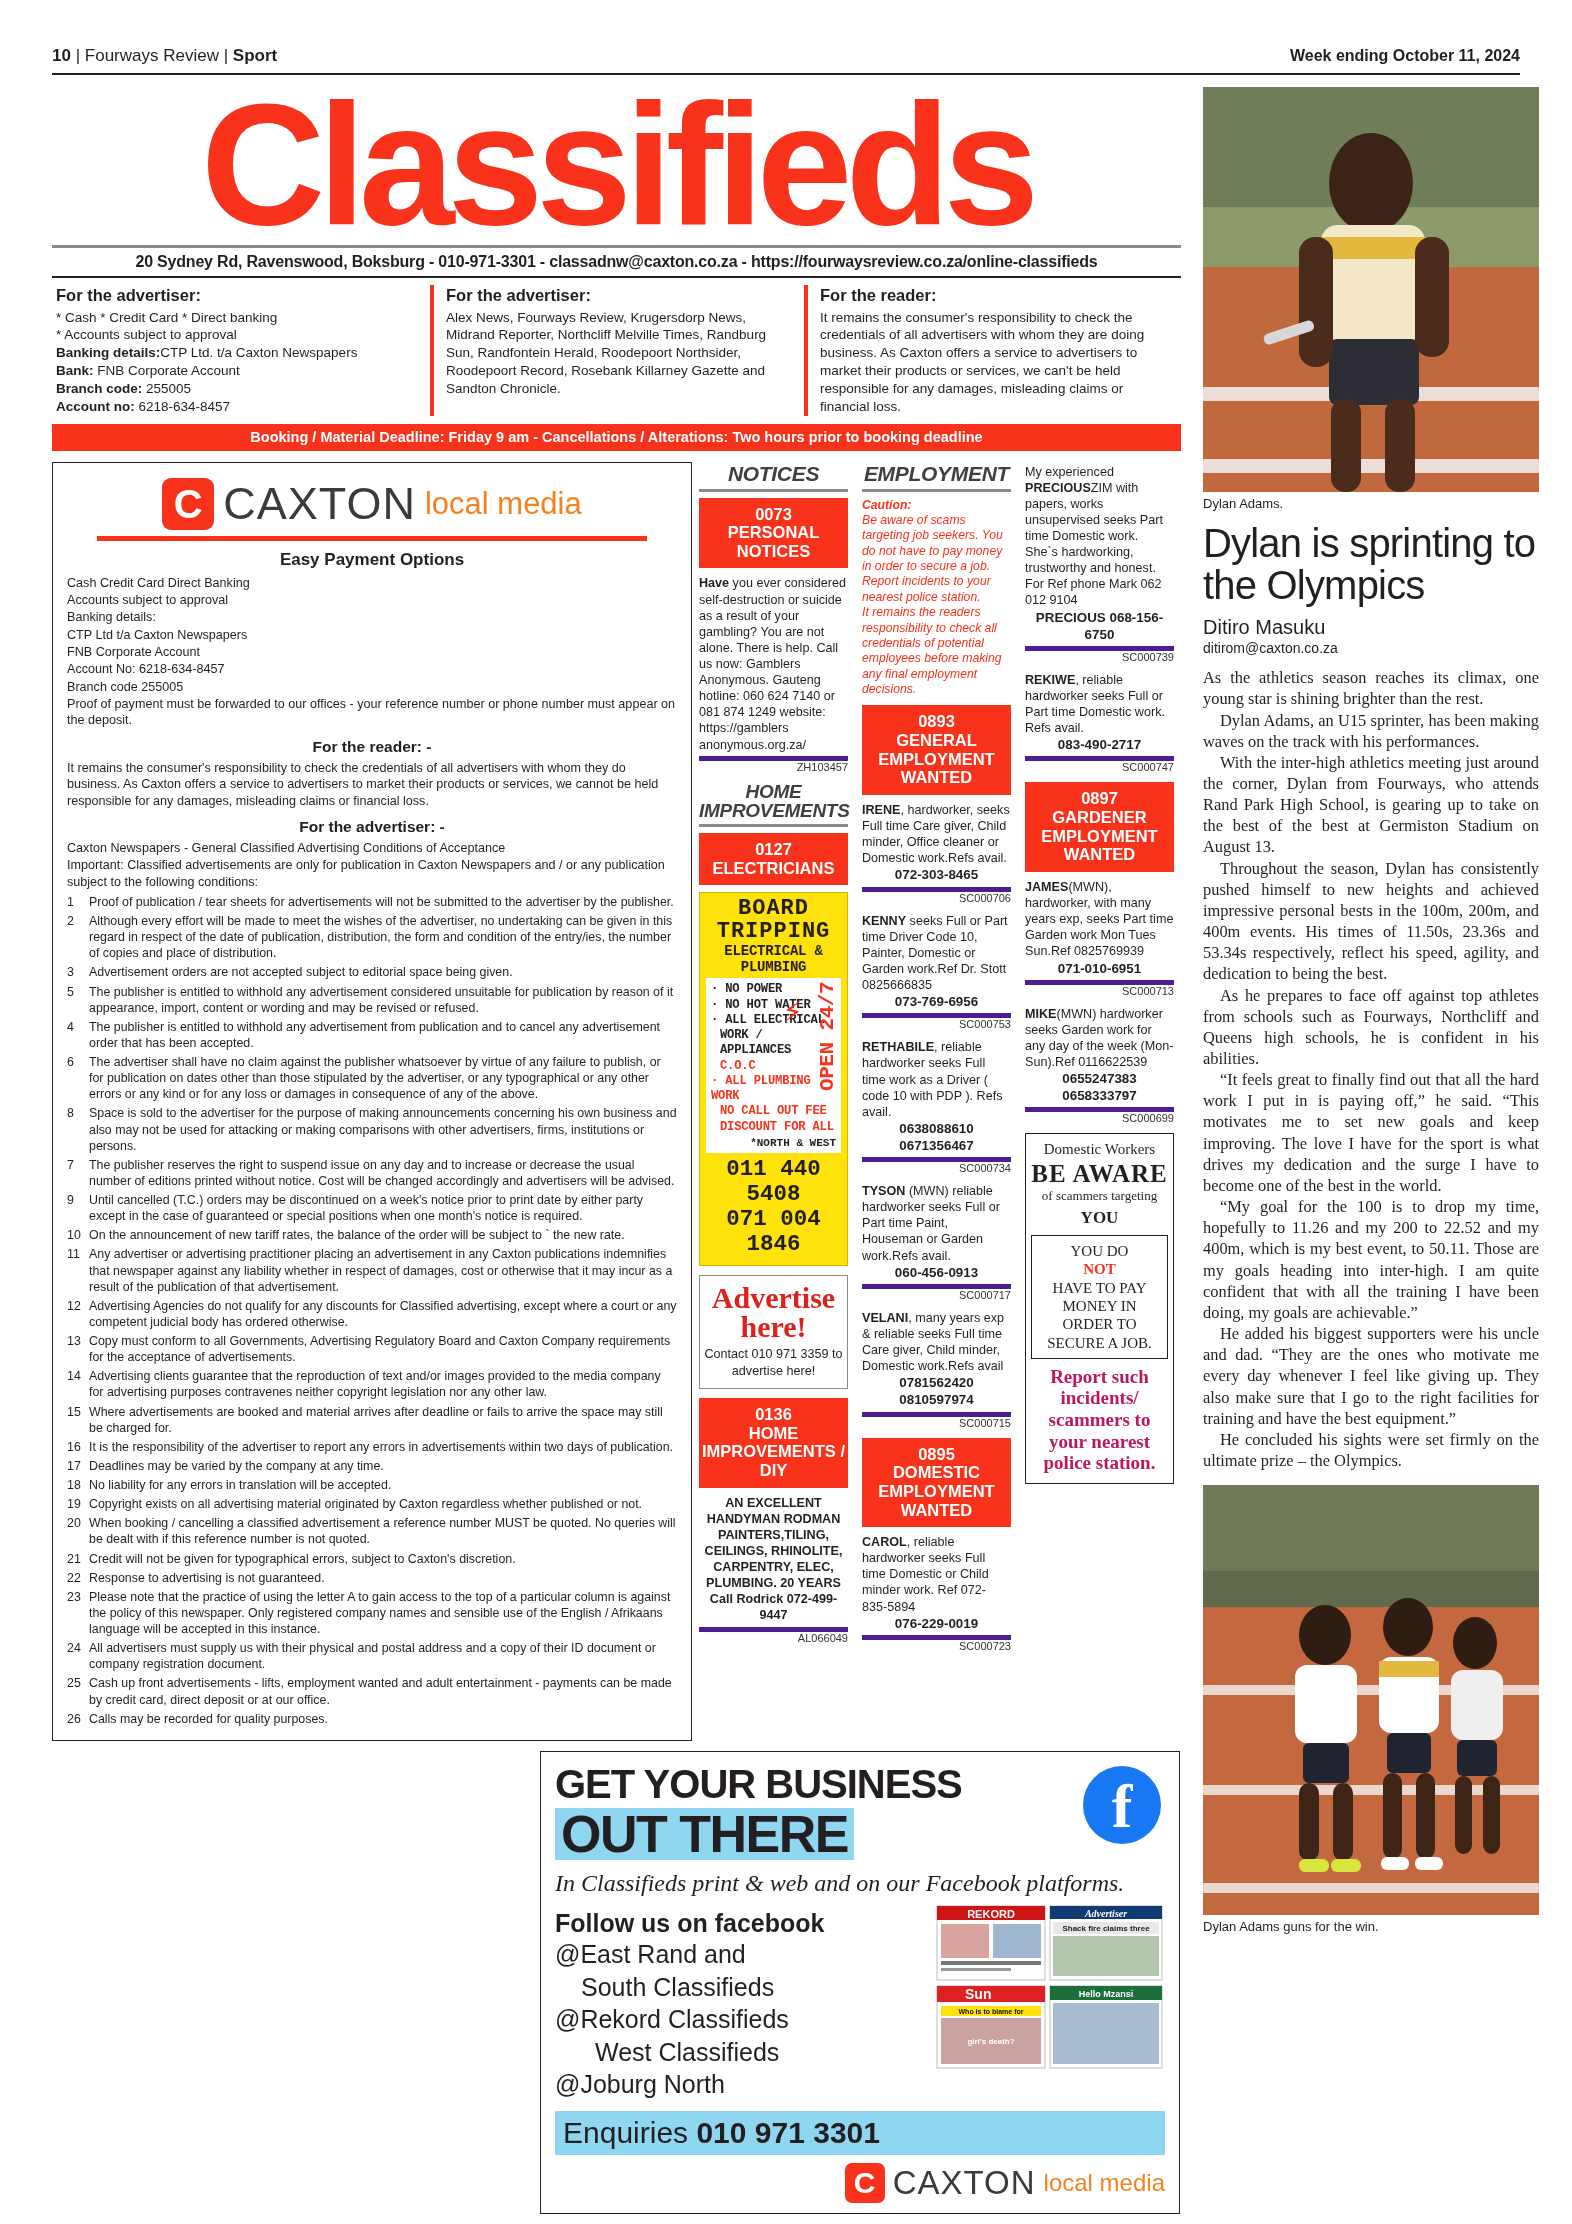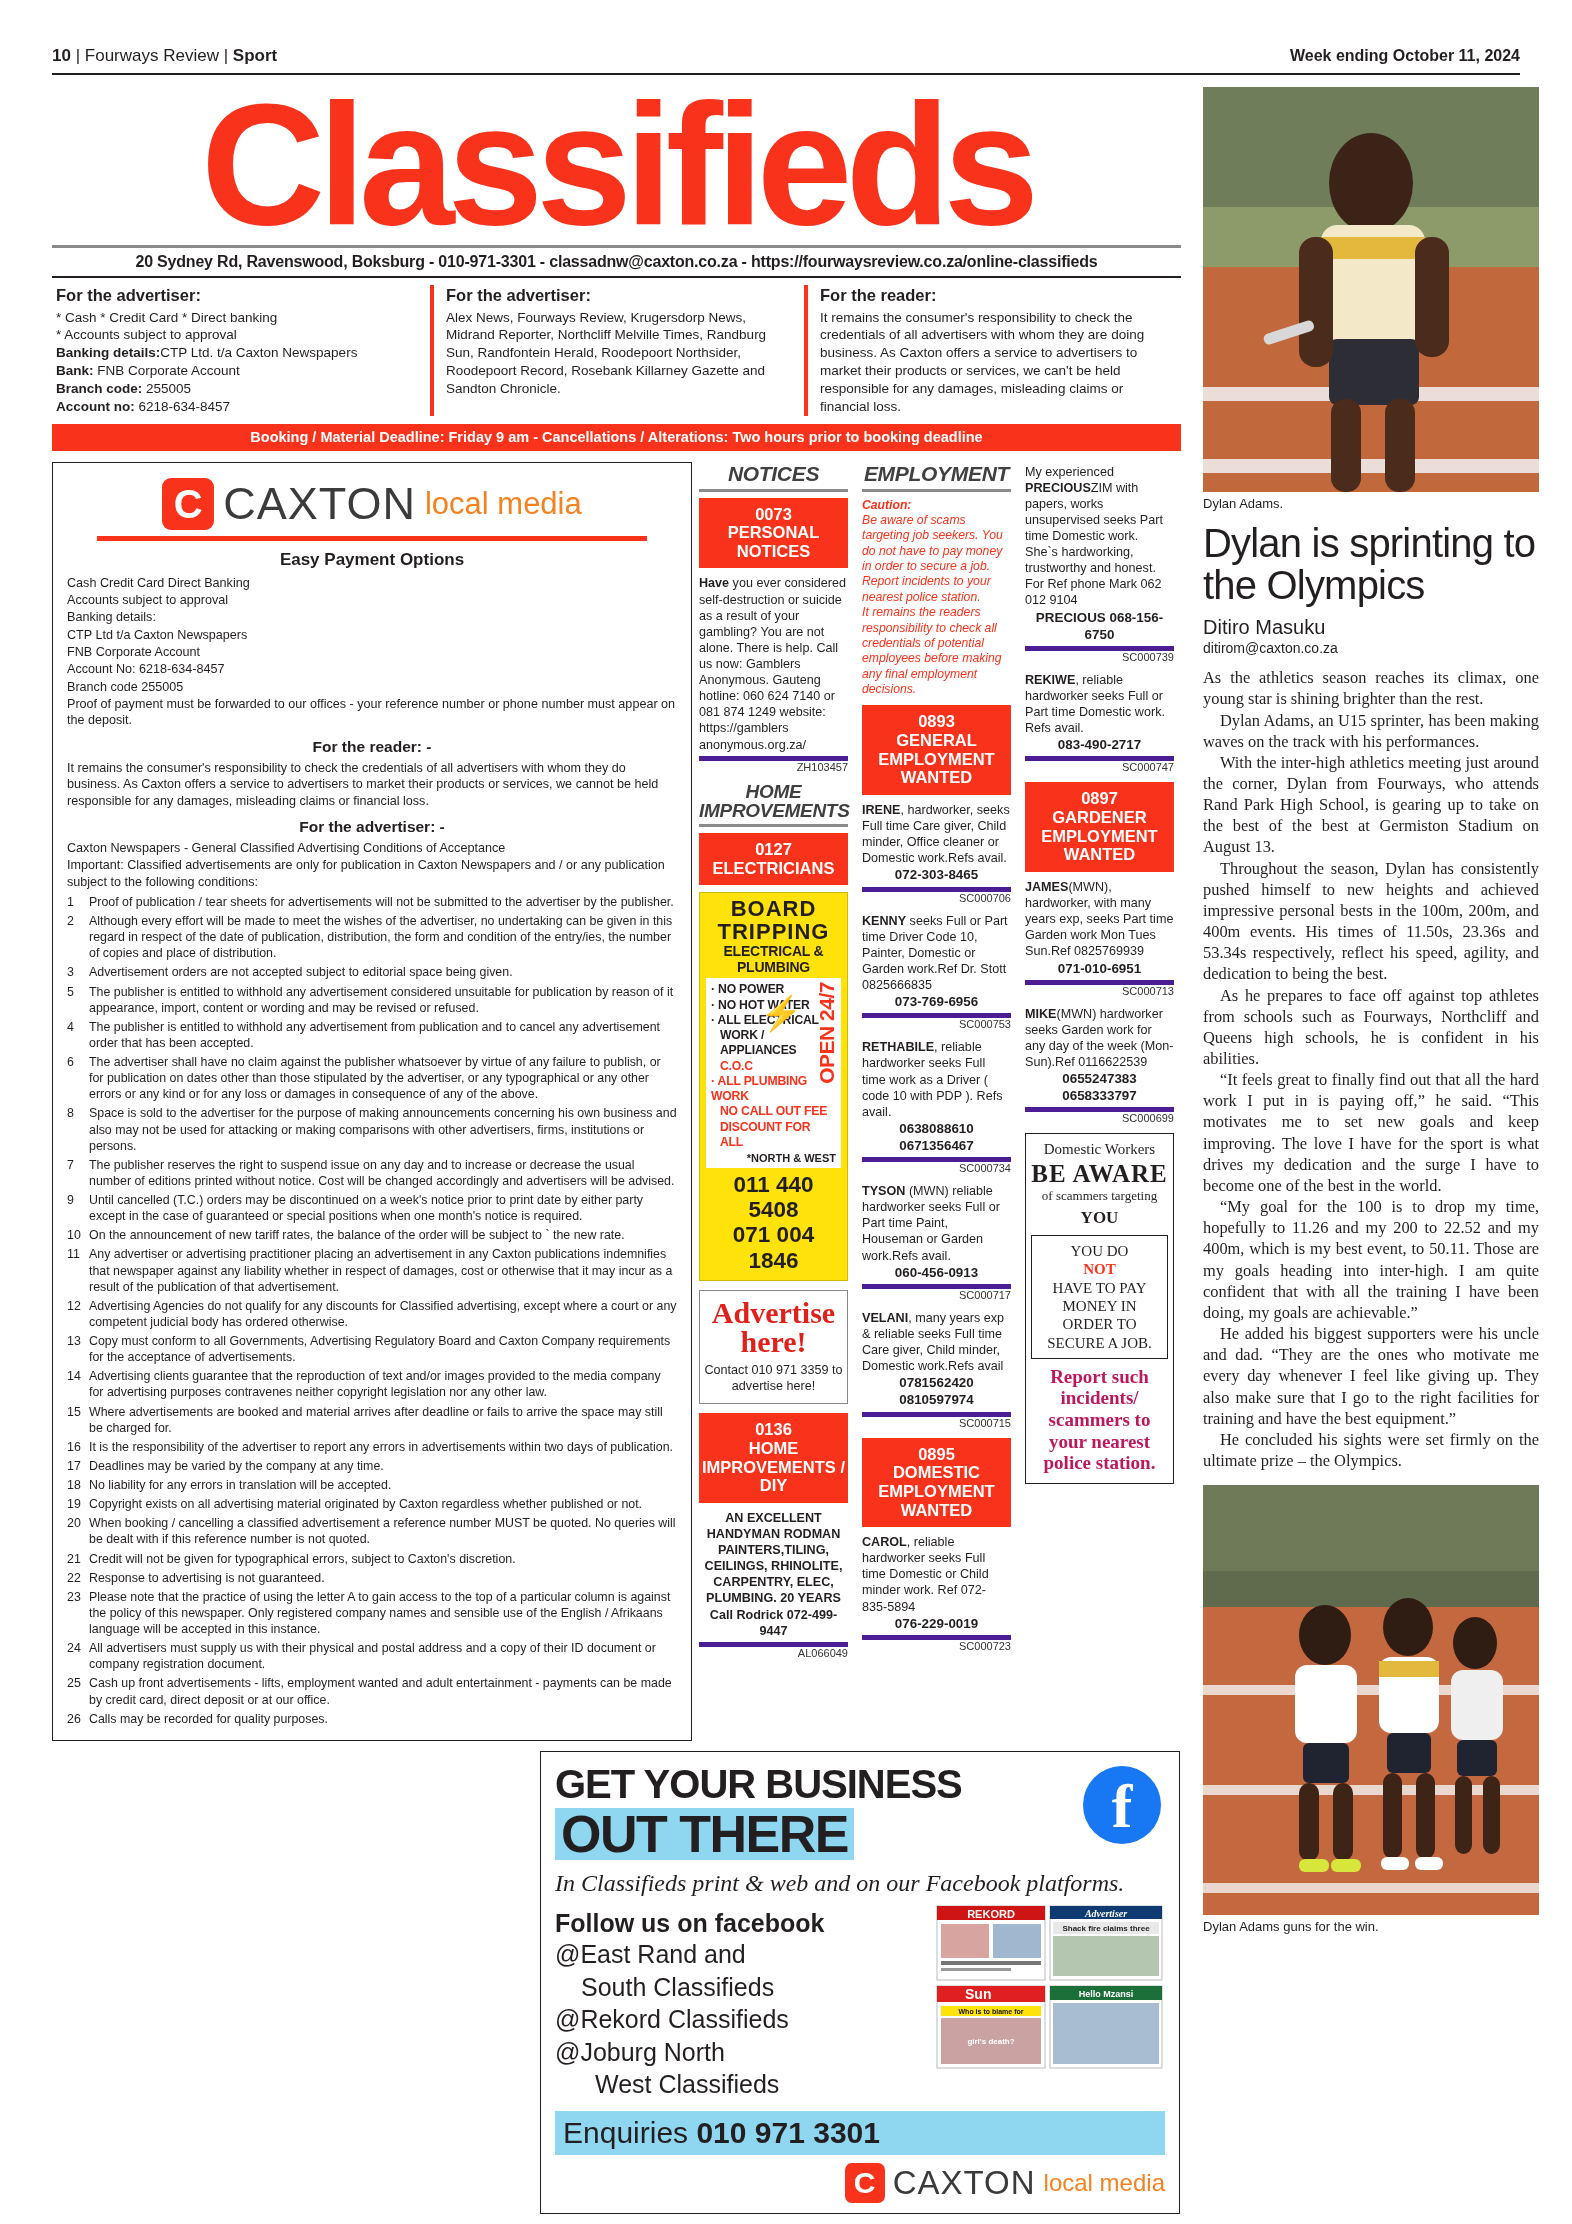--- a/index.html
+++ b/index.html
@@ -102,21 +102,21 @@
   .ad b { font-weight:bold; }
   .ad .phone { display:block; text-align:center; font-weight:bold; font-size:13.4px; }
   .ad-ref {
     font-size:11px; text-align:right; color:#333;
     border-top:5px solid #4c1d95; margin:1px 0 9px 0; padding-top:0px;
   }
   .caution { color:#f8321b; font-style:italic; font-size:12.2px; line-height:1.26; margin-bottom:8px;}
   .caution b { font-weight:bold; font-style:italic;}
 
   
-  .bt-ad { background:#ffe20a; border:1px solid #cfb800; padding:5px 6px 7px 6px; margin-bottom:9px;}
+  .bt-ad { background:#ffe20a; border:1px solid #cfb800; padding:5px 6px 7px 6px; margin-bottom:9px;font-family:Liberation Mono, monospace;}
   .bt-t1 { text-align:center;font-weight:bold;font-size:22px;letter-spacing:1px;line-height:1.02;}
   .bt-t2 { text-align:center;font-weight:bold;font-size:14px;letter-spacing:-0.2px;margin-bottom:3px;}
   .bt-inner { background:#fff; padding:4px 5px; position:relative; min-height:132px;}
   .bt-li { font-weight:bold; font-size:12.2px; line-height:1.25; letter-spacing:-0.2px;}
   .bt-li.red { color:#f8321b; }
   .bt-open {
     position:absolute; right:2px; top:4px; writing-mode:vertical-rl;
     transform:rotate(180deg); color:#f8321b; font-weight:bold; font-size:21px; letter-spacing:-0.5px;
   }
   .bt-bolt { position:absolute; right:38px; top:18px; color:#f8321b; font-size:34px; line-height:1;}
@@ -388,22 +388,22 @@
       <div class="promo">
         <div class="fb-circle">f</div>
         <div class="p1">GET YOUR BUSINESS</div>
         <div class="p2">OUT THERE</div>
         <div class="p3">In Classifieds print &amp; web and on our Facebook platforms.</div>
         <div class="p4">Follow us on facebook</div>
         <div class="p5">
           <span>@East Rand and</span>
           <span class="ind">South Classifieds</span>
           <span class="ind" style="padding-left:0">@Rekord Classifieds</span>
+          <span class="ind" style="padding-left:40px">West Classifieds</span>
           <span class="ind" style="padding-left:0">@Joburg North</span>
-          <span class="ind" style="padding-left:40px">West Classifieds</span>
         </div>
 
         <div class="paper-strip">
           <svg width="230" height="170" viewBox="0 0 230 170">
             <rect x="2" y="4" width="108" height="74" fill="#ffffff" stroke="#bbb"></rect>
             <rect x="2" y="4" width="108" height="14" fill="#cf1414"></rect>
             <text x="56" y="16" font-size="11" fill="#fff" text-anchor="middle" font-family="Liberation Sans, sans-serif" font-weight="bold">REKORD</text>
             <rect x="6" y="22" width="48" height="34" fill="#d8a4a0"></rect>
             <rect x="58" y="22" width="48" height="34" fill="#9fb8d0"></rect>
             <rect x="6" y="59" width="100" height="4" fill="#777"></rect>

